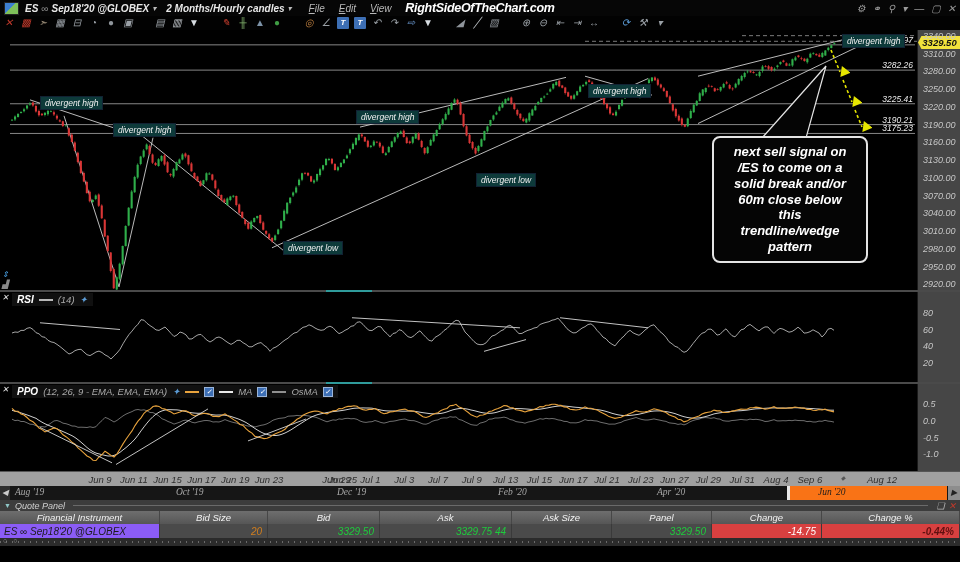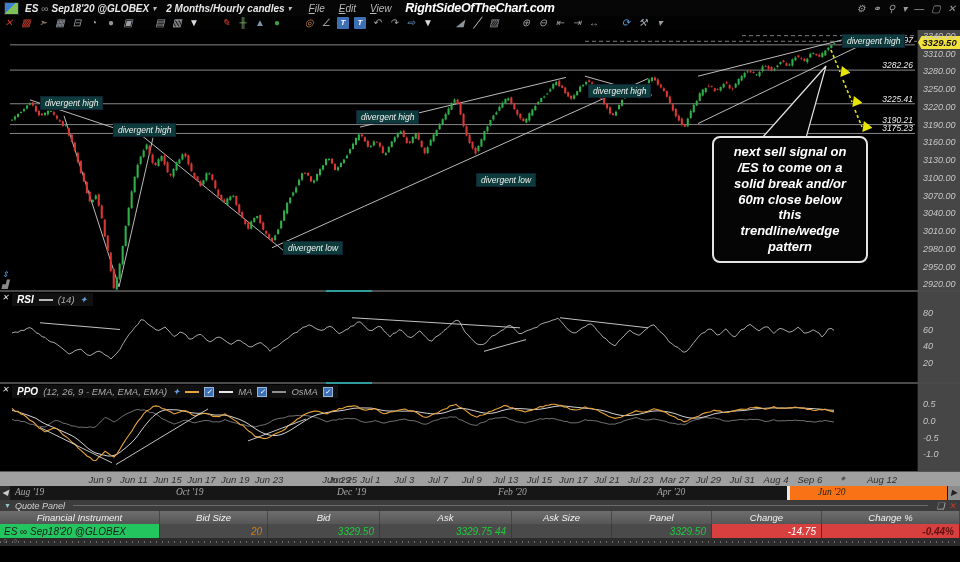--- a/index.html
+++ b/index.html
@@ -52,21 +52,21 @@
   
   #quote-panel{position:absolute;left:0;top:500px;width:960px;height:46px;background:#3c3c3c;}
   #qp-header{height:11px;display:flex;align-items:center;color:#cfcfcf;font-size:9px;padding:0 4px;gap:4px;}
   #qp-toggle{color:#8fc7c7;font-size:7px;}
   #qp-line{flex:1;border-top:1px solid #6a6a6a;margin:0 4px;}
   #qp-cols{height:13px;display:flex;background:linear-gradient(#6e6e6e,#565656);color:#f2f2f2;font-size:9.5px;}
   #qp-cols div{display:flex;align-items:center;justify-content:center;box-sizing:border-box;border-right:1px solid #474747;}
   #qp-row{height:14px;display:flex;font-size:10px;}
   #qp-row .cell{display:flex;align-items:center;justify-content:flex-end;padding-right:5px;box-sizing:border-box;background:#4a4a4a;border-right:1px solid #3a3a3a;}
   .qc0{width:160px}.qc1{width:108px}.qc2{width:112px}.qc3{width:132px}.qc4{width:100px}.qc5{width:100px}.qc6{width:110px}.qc7{width:138px}
-  #qp-row .instrument{justify-content:flex-start;background:#22c55e;color:#1c1c1c;padding-left:4px;}
+  #qp-row .instrument{justify-content:flex-start;background:#8b5cf6;color:#1c1c1c;padding-left:4px;}
   .green{color:#1ecb3c;} .orange{color:#cf7d1e;}
   #qp-row .chg{background:#d84040;color:#ffffff;}
   #qp-row .chgp{background:#d84040;color:#601010;font-weight:bold;}
   #qp-dots{height:8px;background:#2b2b2b;position:relative;
            background-image:repeating-linear-gradient(90deg,#6a6a6a 0 1px,transparent 1px 6px);background-size:100% 2px;background-position:0 3px;background-repeat:no-repeat;}
   #qp-dots .circles{position:absolute;left:3px;top:-1px;color:#999;font-size:7px;letter-spacing:2px;}
   
   #status-bar{position:absolute;left:0;top:546px;width:960px;height:16px;background:#253049;border-top:1px solid #0d1220;box-sizing:border-box;}
   #status-time{position:absolute;left:6px;top:2px;color:#d4d8e0;font-size:10px;}
   #status-msg{position:absolute;left:609px;top:2px;transform:translateX(-50%);color:#fff;font-size:10px;white-space:nowrap;}
@@ -285,21 +285,21 @@
       <span class="dlab" style="left: 336.6px;">Jun 29</span>
       <span class="dlab" style="left: 370.4px;">Jul 1</span>
       <span class="dlab" style="left: 404.2px;">Jul 3</span>
       <span class="dlab" style="left: 438px;">Jul 7</span>
       <span class="dlab" style="left: 471.8px;">Jul 9</span>
       <span class="dlab" style="left: 505.6px;">Jul 13</span>
       <span class="dlab" style="left: 539.4px;">Jul 15</span>
       <span class="dlab" style="left: 573.2px;">Jun 17</span>
       <span class="dlab" style="left: 607px;">Jul 21</span>
       <span class="dlab" style="left: 640.8px;">Jul 23</span>
-      <span class="dlab" style="left: 674.6px;">Mar 27</span>
+      <span class="dlab" style="left: 674.6px;">Jun 27</span>
       <span class="dlab" style="left: 708.4px;">Jul 29</span>
       <span class="dlab" style="left: 742.2px;">Jul 31</span>
       <span class="dlab" style="left: 776px;">Aug 4</span>
       <span class="dlab" style="left: 809.8px;">Sep 6</span>
       <span class="dlab" style="left: 882px;">Aug 12</span>
       <span class="dlab" style="left: 843px; font-size: 6px; color: rgb(85, 85, 85);">◆</span>
     </div>
 
   <div id="scroll-strip">
     <span class="sarrow" style="left:0;width:10px;background:#2e2e2e;color:#ccc">◀</span>

